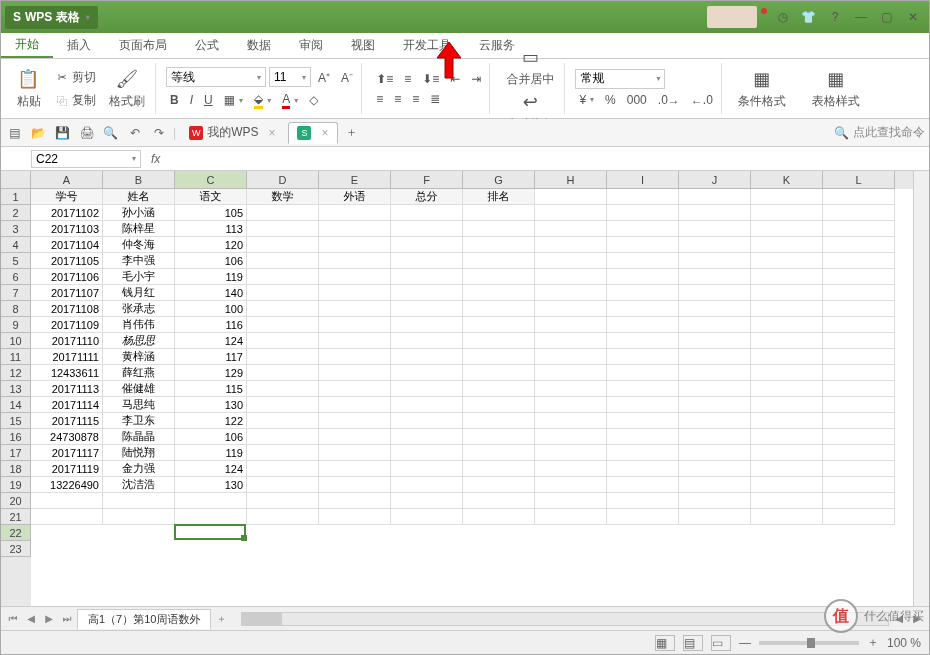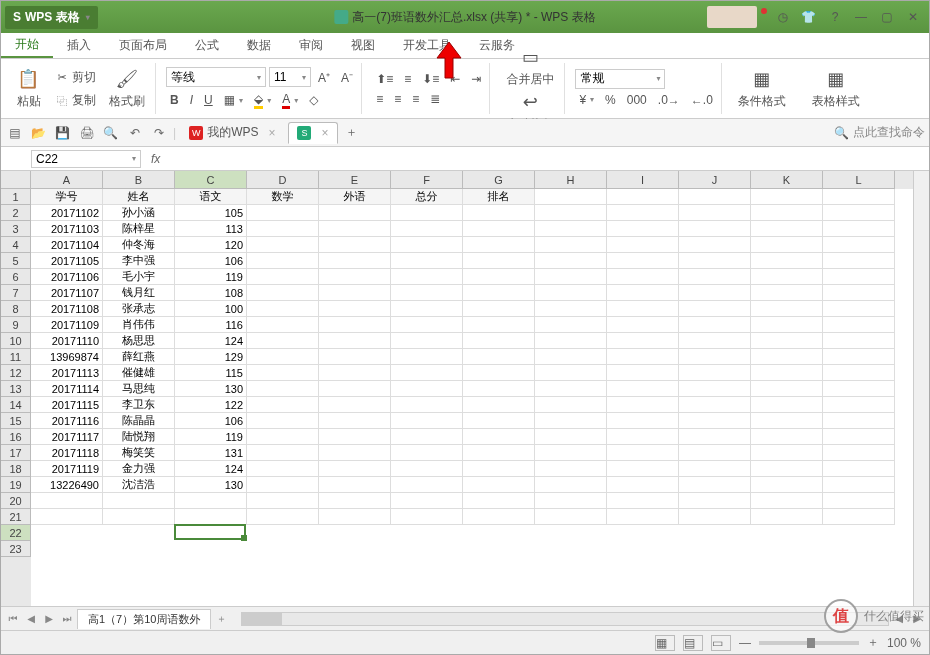--- a/index.html
+++ b/index.html
@@ -71,24 +71,20 @@
 </style>
 </head>
 <body>
 
 <div class="titlebar">
   <div class="title-logo">
     <span>S</span>
     <span>WPS 表格</span>
     <span class="drop">▾</span>
   </div>
-  <div class="title-text">
-    <span class="title-doc-icon"></span>
-    <span>高一(7)班语数外汇总.xlsx (共享) * - WPS 表格</span>
-  </div>
   <div class="win-ctrl">
     <div class="avatar"></div>
     <span class="red-dot"></span>
     <div class="win-btn">◷</div>
     <div class="win-btn">👕</div>
     <div class="win-btn">?</div>
     <div class="win-btn">—</div>
     <div class="win-btn">▢</div>
     <div class="win-btn">✕</div>
   </div>
@@ -372,21 +368,21 @@
         <div class="cell" style="width: 72px;"></div>
         <div class="cell" style="width: 72px;"></div>
         <div class="cell" style="width: 72px;"></div>
         <div class="cell" style="width: 72px;"></div>
         <div class="cell" style="width: 72px;"></div>
         <div class="cell" style="width: 72px;"></div>
       </div>
       <div class="row">
         <div class="cell num" style="width: 72px;">20171107</div>
         <div class="cell center" style="width: 72px;">钱月红</div>
-        <div class="cell num" style="width: 72px;">108</div>
+        <div class="cell num" style="width: 72px;">140</div>
         <div class="cell" style="width: 72px;"></div>
         <div class="cell" style="width: 72px;"></div>
         <div class="cell" style="width: 72px;"></div>
         <div class="cell" style="width: 72px;"></div>
         <div class="cell" style="width: 72px;"></div>
         <div class="cell" style="width: 72px;"></div>
         <div class="cell" style="width: 72px;"></div>
         <div class="cell" style="width: 72px;"></div>
         <div class="cell" style="width: 72px;"></div>
       </div>
@@ -413,34 +409,48 @@
         <div class="cell" style="width: 72px;"></div>
         <div class="cell" style="width: 72px;"></div>
         <div class="cell" style="width: 72px;"></div>
         <div class="cell" style="width: 72px;"></div>
         <div class="cell" style="width: 72px;"></div>
         <div class="cell" style="width: 72px;"></div>
         <div class="cell" style="width: 72px;"></div>
       </div>
       <div class="row">
         <div class="cell num" style="width: 72px;">20171110</div>
-        <div class="cell center" style="width: 72px;">杨思思</div>
+        <div class="cell center" style="width: 72px; font-style: italic;">杨思思</div>
         <div class="cell num" style="width: 72px;">124</div>
         <div class="cell" style="width: 72px;"></div>
         <div class="cell" style="width: 72px;"></div>
         <div class="cell" style="width: 72px;"></div>
         <div class="cell" style="width: 72px;"></div>
         <div class="cell" style="width: 72px;"></div>
         <div class="cell" style="width: 72px;"></div>
         <div class="cell" style="width: 72px;"></div>
         <div class="cell" style="width: 72px;"></div>
         <div class="cell" style="width: 72px;"></div>
       </div>
       <div class="row">
-        <div class="cell num" style="width: 72px;">13969874</div>
+        <div class="cell num" style="width: 72px;">20171111</div>
+        <div class="cell center" style="width: 72px;">黄梓涵</div>
+        <div class="cell num" style="width: 72px;">117</div>
+        <div class="cell" style="width: 72px;"></div>
+        <div class="cell" style="width: 72px;"></div>
+        <div class="cell" style="width: 72px;"></div>
+        <div class="cell" style="width: 72px;"></div>
+        <div class="cell" style="width: 72px;"></div>
+        <div class="cell" style="width: 72px;"></div>
+        <div class="cell" style="width: 72px;"></div>
+        <div class="cell" style="width: 72px;"></div>
+        <div class="cell" style="width: 72px;"></div>
+      </div>
+      <div class="row">
+        <div class="cell num" style="width: 72px;">12433611</div>
         <div class="cell center" style="width: 72px;">薛红燕</div>
         <div class="cell num" style="width: 72px;">129</div>
         <div class="cell" style="width: 72px;"></div>
         <div class="cell" style="width: 72px;"></div>
         <div class="cell" style="width: 72px;"></div>
         <div class="cell" style="width: 72px;"></div>
         <div class="cell" style="width: 72px;"></div>
         <div class="cell" style="width: 72px;"></div>
         <div class="cell" style="width: 72px;"></div>
         <div class="cell" style="width: 72px;"></div>
@@ -482,51 +492,37 @@
         <div class="cell" style="width: 72px;"></div>
         <div class="cell" style="width: 72px;"></div>
         <div class="cell" style="width: 72px;"></div>
         <div class="cell" style="width: 72px;"></div>
         <div class="cell" style="width: 72px;"></div>
         <div class="cell" style="width: 72px;"></div>
         <div class="cell" style="width: 72px;"></div>
         <div class="cell" style="width: 72px;"></div>
       </div>
       <div class="row">
-        <div class="cell num" style="width: 72px;">20171116</div>
+        <div class="cell num" style="width: 72px;">24730878</div>
         <div class="cell center" style="width: 72px;">陈晶晶</div>
         <div class="cell num" style="width: 72px;">106</div>
         <div class="cell" style="width: 72px;"></div>
         <div class="cell" style="width: 72px;"></div>
         <div class="cell" style="width: 72px;"></div>
         <div class="cell" style="width: 72px;"></div>
         <div class="cell" style="width: 72px;"></div>
         <div class="cell" style="width: 72px;"></div>
         <div class="cell" style="width: 72px;"></div>
         <div class="cell" style="width: 72px;"></div>
         <div class="cell" style="width: 72px;"></div>
       </div>
       <div class="row">
         <div class="cell num" style="width: 72px;">20171117</div>
         <div class="cell center" style="width: 72px;">陆悦翔</div>
         <div class="cell num" style="width: 72px;">119</div>
-        <div class="cell" style="width: 72px;"></div>
-        <div class="cell" style="width: 72px;"></div>
-        <div class="cell" style="width: 72px;"></div>
-        <div class="cell" style="width: 72px;"></div>
-        <div class="cell" style="width: 72px;"></div>
-        <div class="cell" style="width: 72px;"></div>
-        <div class="cell" style="width: 72px;"></div>
-        <div class="cell" style="width: 72px;"></div>
-        <div class="cell" style="width: 72px;"></div>
-      </div>
-      <div class="row">
-        <div class="cell num" style="width: 72px;">20171118</div>
-        <div class="cell center" style="width: 72px;">梅笑笑</div>
-        <div class="cell num" style="width: 72px;">131</div>
         <div class="cell" style="width: 72px;"></div>
         <div class="cell" style="width: 72px;"></div>
         <div class="cell" style="width: 72px;"></div>
         <div class="cell" style="width: 72px;"></div>
         <div class="cell" style="width: 72px;"></div>
         <div class="cell" style="width: 72px;"></div>
         <div class="cell" style="width: 72px;"></div>
         <div class="cell" style="width: 72px;"></div>
         <div class="cell" style="width: 72px;"></div>
       </div>

